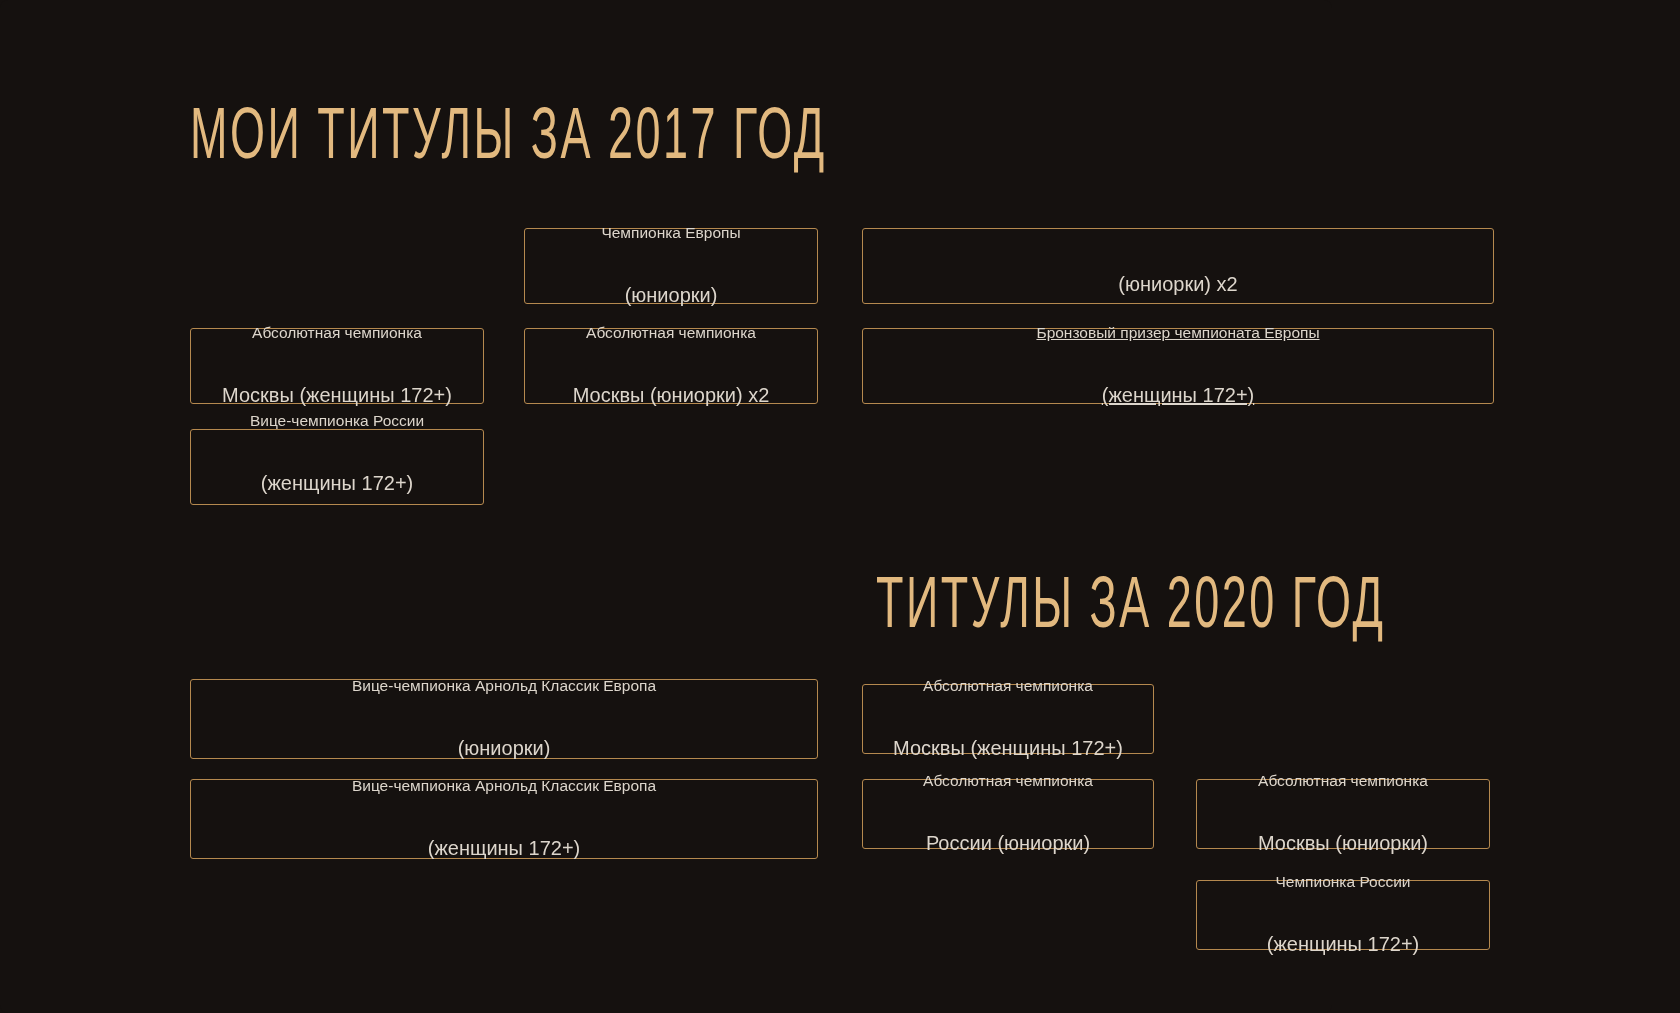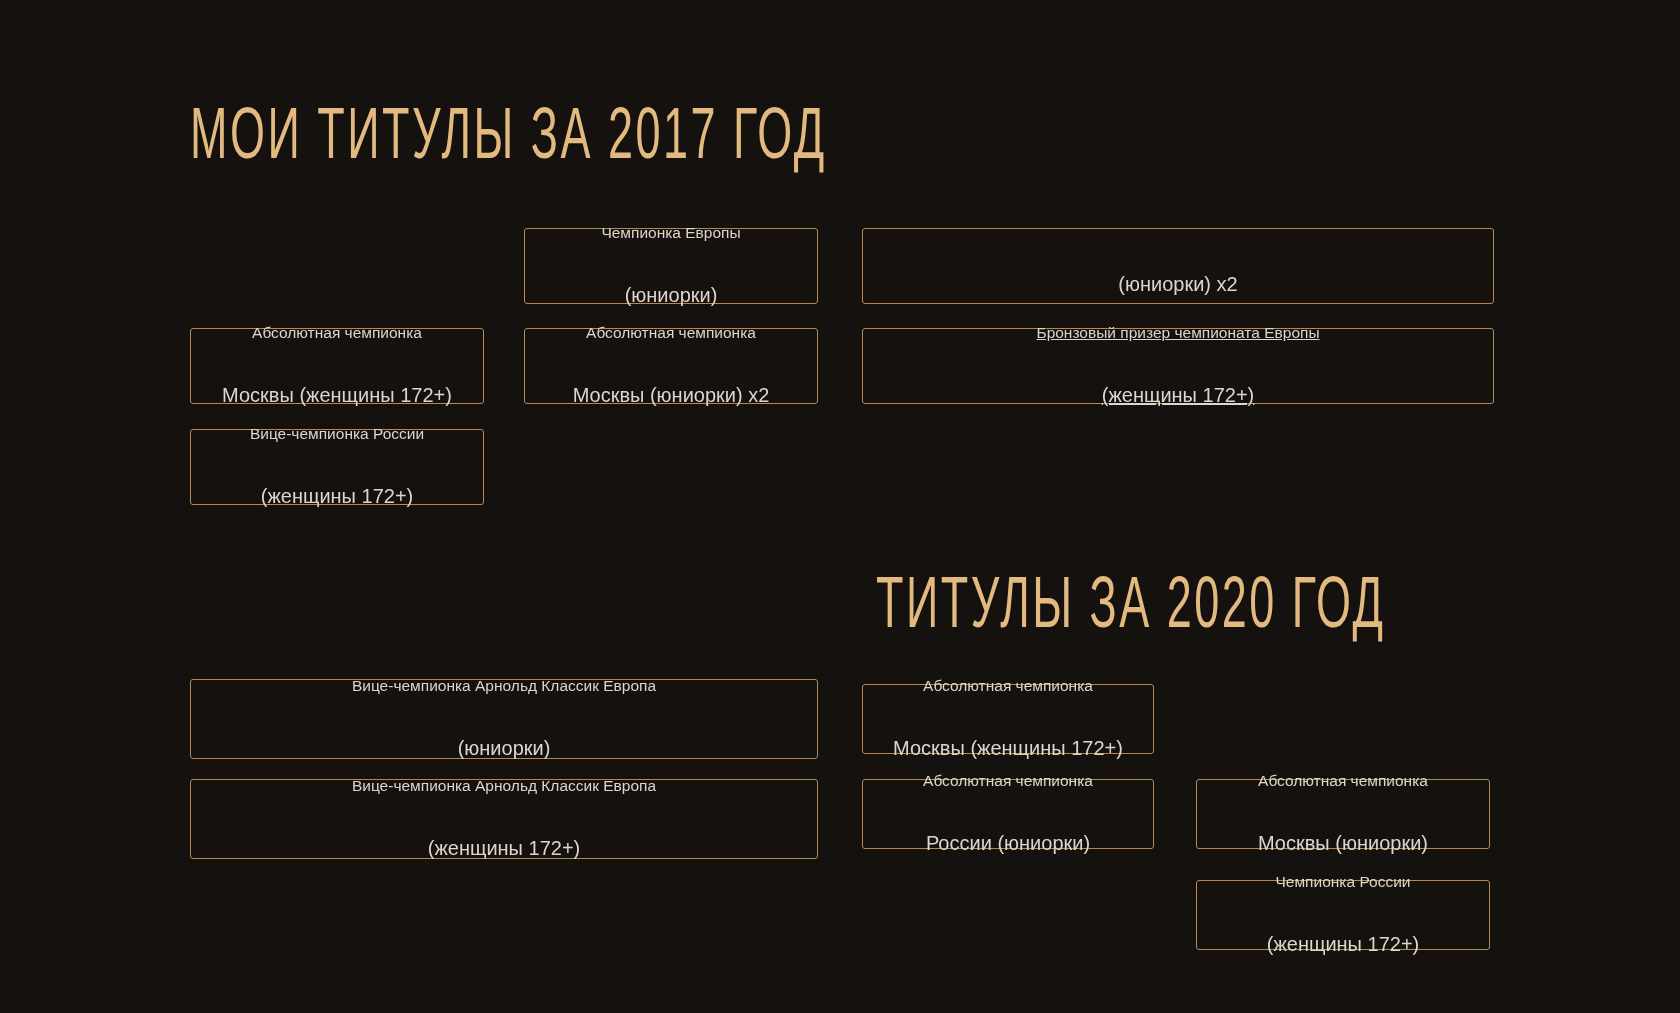--- a/index.html
+++ b/index.html
@@ -64,21 +64,21 @@
     background: transparent;
   }
   .box span { display: block; }
 
   
   .b1  { left: 524px;  top: 228px; width: 294px;  height: 76px; }
   .b2  { left: 862px;  top: 228px; width: 632px;  height: 76px; }
   .b3  { left: 190px;  top: 328px; width: 294px;  height: 76px; }
   .b4  { left: 524px;  top: 328px; width: 294px;  height: 76px; }
   .b5  { left: 862px;  top: 328px; width: 632px;  height: 76px; text-decoration: underline; }
-  .b6  { left: 190px;  top: 429px; width: 294px;  height: 76px; }
+  .b6  { left: 190px;  top: 429px; width: 294px;  height: 76px; align-items: flex-end; }
 
   
   .c1  { left: 190px;  top: 679px; width: 628px;  height: 80px; }
   .c2  { left: 862px;  top: 684px; width: 292px;  height: 70px; }
   .c3  { left: 190px;  top: 779px; width: 628px;  height: 80px; }
   .c4  { left: 862px;  top: 779px; width: 292px;  height: 70px; }
   .c5  { left: 1196px; top: 779px; width: 294px;  height: 70px; }
   .c6  { left: 1196px; top: 880px; width: 294px;  height: 70px; }
 
   .sub { font-size: 20px; margin-top: 37px; }

